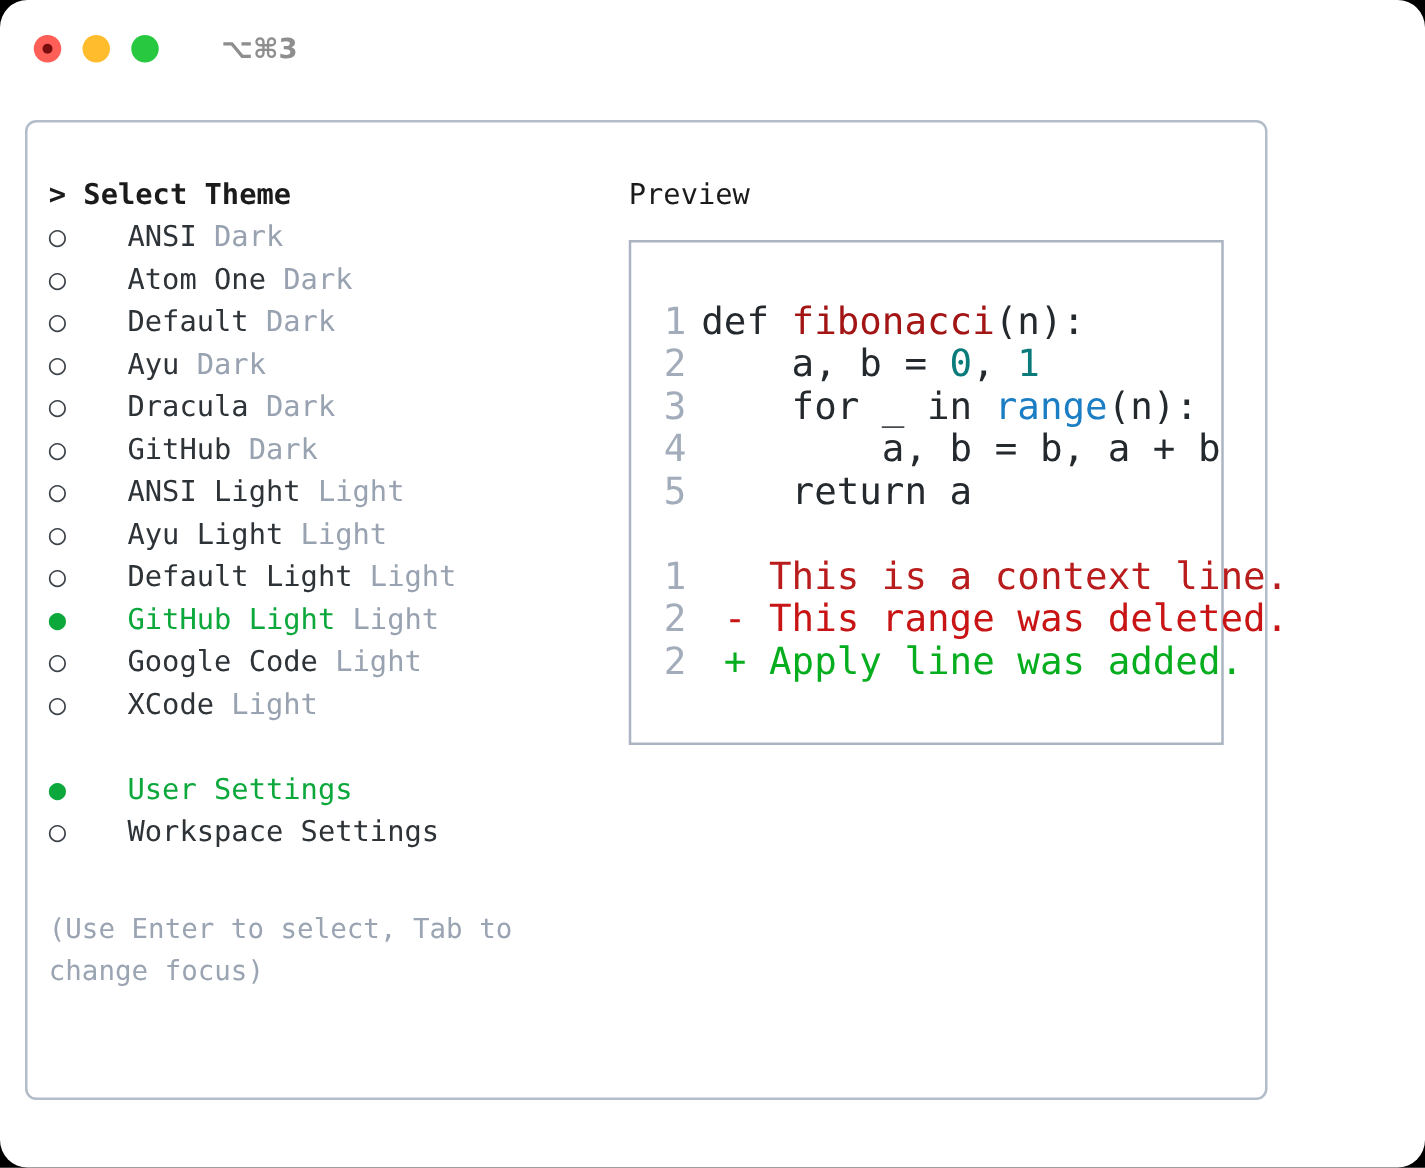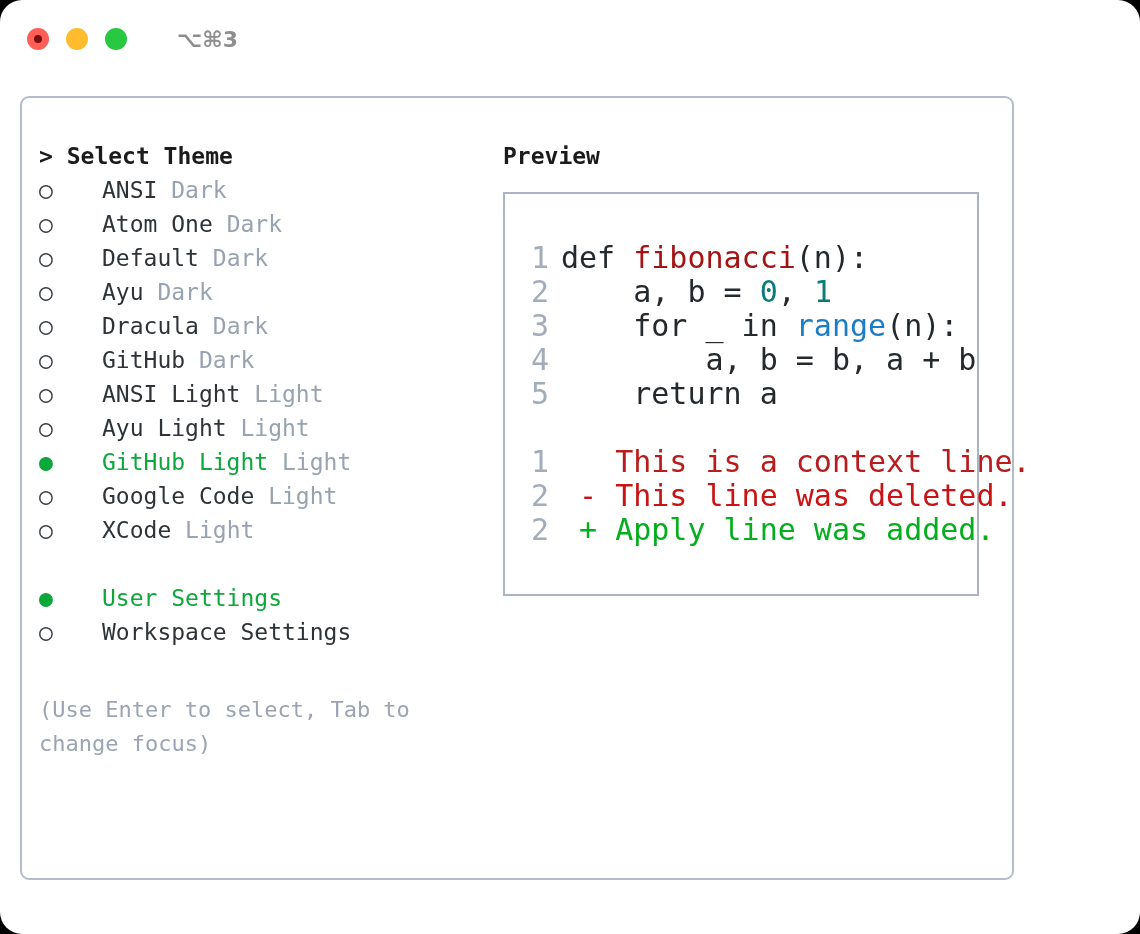--- a/index.html
+++ b/index.html
@@ -134,21 +134,21 @@
   
   .right-col {
     position: absolute;
     left: 481px;
     top: 41px;
     width: 490px;
   }
   .preview-title {
     font-size: 23px;
     line-height: 34px;
-    font-weight: bold;
+    font-weight: normal;
     color: #1b1b1b;
   }
   .preview-box {
     margin-top: 19px;
     width: 476px;
     height: 404px;
     border: 2px solid #aab4c2;
     box-sizing: border-box;
     background: #ffffff;
     padding: 47px 0 0 18px;
@@ -198,20 +198,21 @@
         <div class="section-header">&gt; Select Theme</div>
         <div id="theme-list">
             <div class="opt-row"><span class="bullet off">○</span><span class="opt-label">ANSI</span><span class="opt-tag"> Dark</span></div>
             <div class="opt-row"><span class="bullet off">○</span><span class="opt-label">Atom One</span><span class="opt-tag"> Dark</span></div>
             <div class="opt-row"><span class="bullet off">○</span><span class="opt-label">Default</span><span class="opt-tag"> Dark</span></div>
             <div class="opt-row"><span class="bullet off">○</span><span class="opt-label">Ayu</span><span class="opt-tag"> Dark</span></div>
             <div class="opt-row"><span class="bullet off">○</span><span class="opt-label">Dracula</span><span class="opt-tag"> Dark</span></div>
             <div class="opt-row"><span class="bullet off">○</span><span class="opt-label">GitHub</span><span class="opt-tag"> Dark</span></div>
             <div class="opt-row"><span class="bullet off">○</span><span class="opt-label">ANSI Light</span><span class="opt-tag"> Light</span></div>
             <div class="opt-row"><span class="bullet off">○</span><span class="opt-label">Ayu Light</span><span class="opt-tag"> Light</span></div>
+            <div class="opt-row"><span class="bullet off">○</span><span class="opt-label">Default Light</span><span class="opt-tag"> Light</span></div>
             <div class="opt-row selected"><span class="bullet on">●</span><span class="opt-label">GitHub Light</span><span class="opt-tag"> Light</span></div>
             <div class="opt-row"><span class="bullet off">○</span><span class="opt-label">Google Code</span><span class="opt-tag"> Light</span></div>
             <div class="opt-row"><span class="bullet off">○</span><span class="opt-label">XCode</span><span class="opt-tag"> Light</span></div>
           </div>
 
         <div class="spacer-row"></div>
 
         <div id="apply-list">
             <div class="opt-row selected"><span class="bullet on">●</span><span class="opt-label">User Settings</span></div>
             <div class="opt-row"><span class="bullet off">○</span><span class="opt-label">Workspace Settings</span></div>
@@ -226,21 +227,21 @@
           <div id="code-block">
               <div class="code-line"><span class="ln">1</span><span>def </span><span class="tok-fn">fibonacci</span><span>(n):</span></div>
               <div class="code-line"><span class="ln">2</span><span>    a, b = </span><span class="tok-num">0</span><span>, </span><span class="tok-num">1</span></div>
               <div class="code-line"><span class="ln">3</span><span>    for _ in </span><span class="tok-call">range</span><span>(n):</span></div>
               <div class="code-line"><span class="ln">4</span><span>        a, b = b, a + b</span></div>
               <div class="code-line"><span class="ln">5</span><span>    return a</span></div>
             </div>
           <div class="blank-line"></div>
           <div id="diff-block">
               <div class="code-line"><span class="ln">1</span><span class="tok-ctx">   This is a context line.</span></div>
-              <div class="code-line"><span class="ln">2</span><span class="tok-del"> - This line was deleted.</span></div>
+              <div class="code-line"><span class="ln">2</span><span class="tok-del"> - This range was deleted.</span></div>
               <div class="code-line"><span class="ln">2</span><span class="tok-add"> + Apply line was added.</span></div>
             </div>
         </div>
       </div>
 
     </div>
   </div>
 </div>
 
 </body></html>

